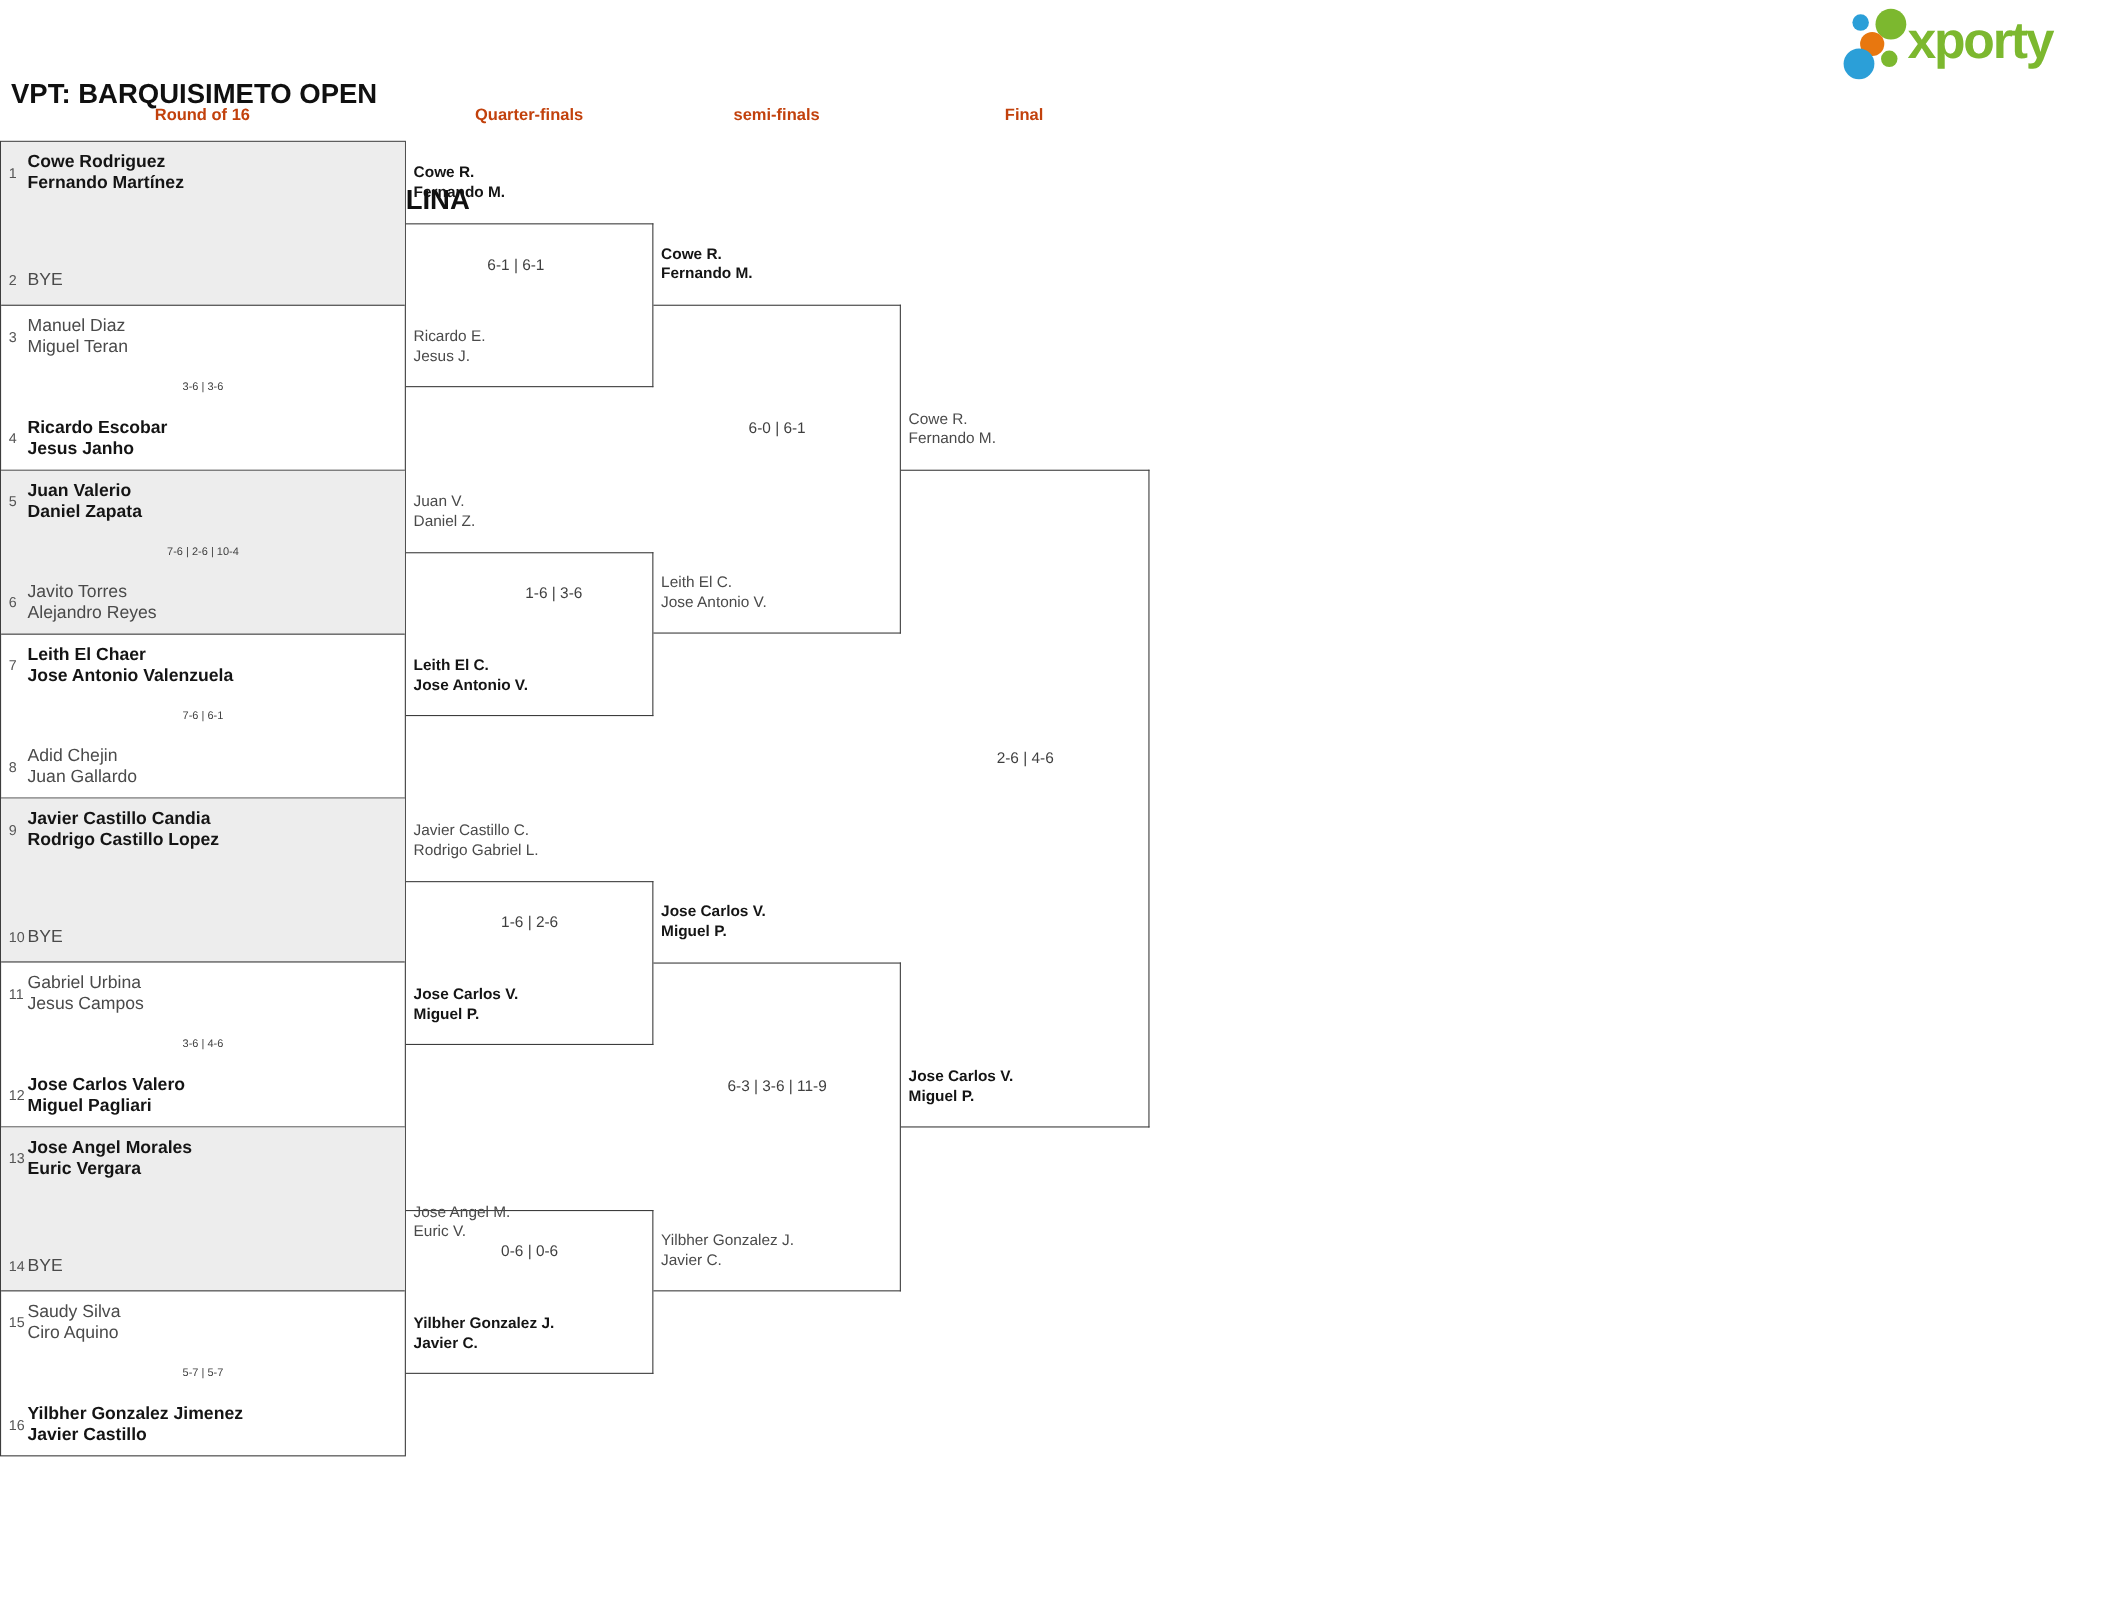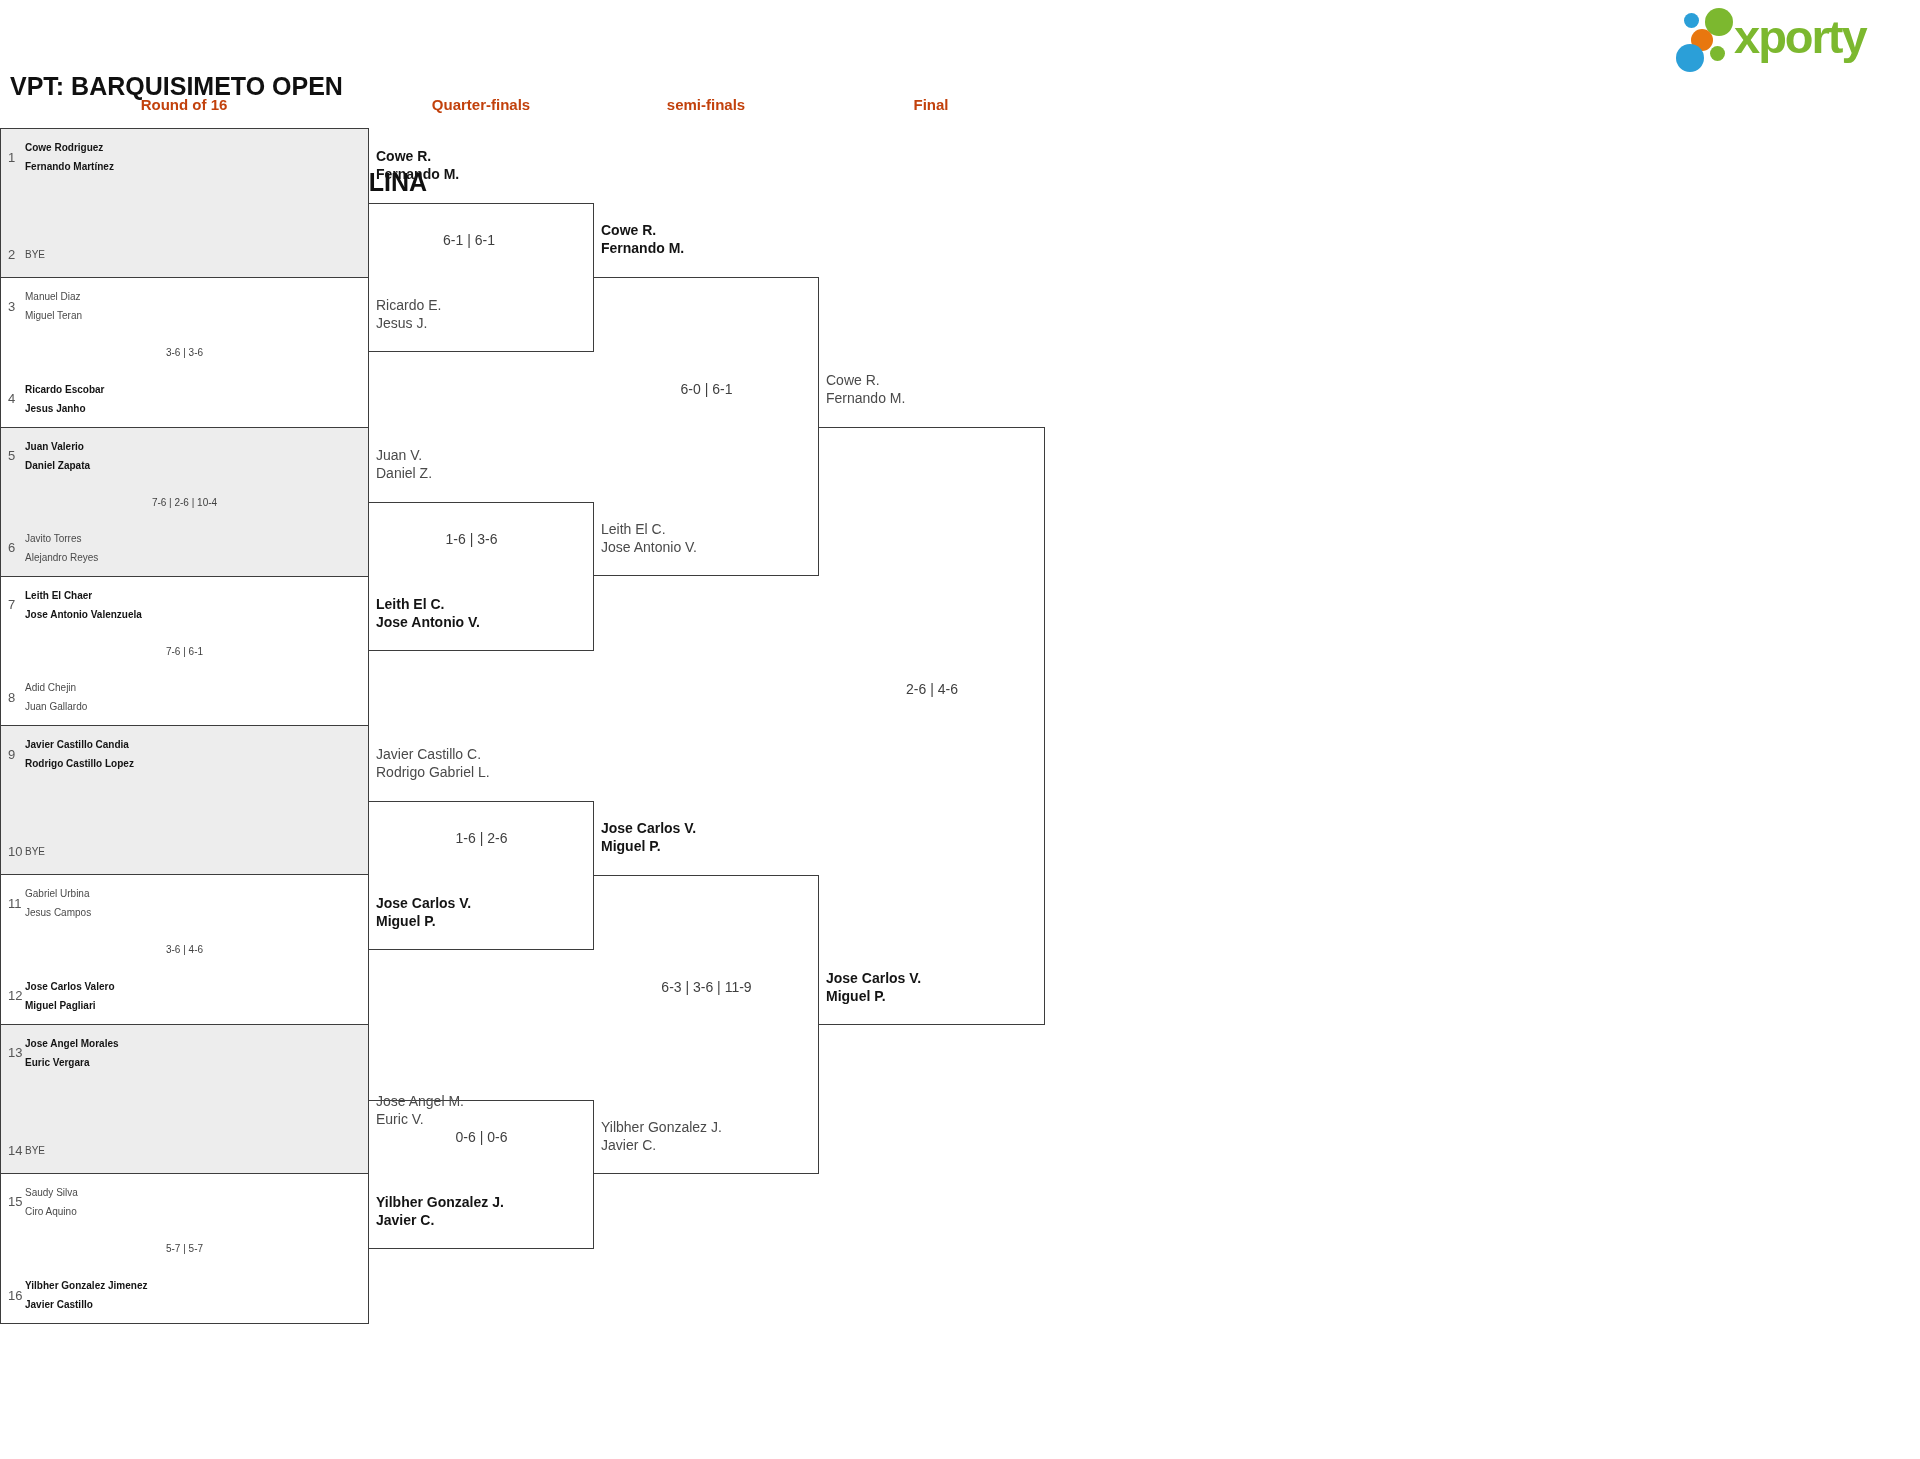--- a/index.html
+++ b/index.html
@@ -19,21 +19,21 @@
   .r16-box { position:absolute; left:0; top:128px; width:369px; height:1196px; border:1px solid #3d3d3d; box-sizing:border-box; }
   .block { position:relative; height:149.25px; border-bottom:1px solid #3d3d3d; box-sizing:border-box; }
   .block:last-child { border-bottom:none; }
   .block.shade { background:#ededed; }
 
   .slot { position:absolute; left:0; display:flex; align-items:center; }
   .slot.top { top:9px; }
   .slot.bot { bottom:9px; }
   .slot.bye { bottom:13px; }
   .seed { width:17px; margin-left:7px; font-size:13px; color:#555; flex:none; }
-  .names { font-size:10px; line-height:19px; color:#4a4a4a; }
+  .names { font-size:16px; line-height:19px; color:#4a4a4a; }
   .names.winner { font-weight:700; color:#141414; }
   .rscore { position:absolute; top:50%; transform:translateY(-50%); width:100%; text-align:center; font-size:10px; color:#3f3f3f; }
 
   
   .mbox { position:absolute; border:1px solid #3d3d3d; border-left:none; box-sizing:border-box; }
   .plabel { position:absolute; font-size:14px; line-height:18px; color:#4a4a4a; width:215px; }
   .plabel.winner { font-weight:700; color:#141414; }
   .mscore { position:absolute; text-align:center; font-size:14px; color:#3f3f3f; height:18px; }
 </style>
 </head>
@@ -213,21 +213,21 @@
   <div class="mscore" style="left:369px; top:232px; width:200px;">6-1 | 6-1</div>
   <div class="plabel" style="left:376px; top:296px;">
     <div>Ricardo E.</div>
     <div>Jesus J.</div>
   </div>
 
   <div class="plabel" style="left:376px; top:446px;">
     <div>Juan V.</div>
     <div>Daniel Z.</div>
   </div>
-  <div class="mscore" style="left:369px; top:531px; width:205px;">1-6 | 3-6</div>
+  <div class="mscore" style="left:369px; top:531px; width:205px;padding-left:32px;">1-6 | 3-6</div>
   <div class="plabel winner" style="left:376px; top:595px;">
     <div>Leith El C.</div>
     <div>Jose Antonio V.</div>
   </div>
 
   <div class="plabel" style="left:376px; top:745px;">
     <div>Javier Castillo C.</div>
     <div>Rodrigo Gabriel L.</div>
   </div>
   <div class="mscore" style="left:369px; top:830px; width:225px;">1-6 | 2-6</div>

